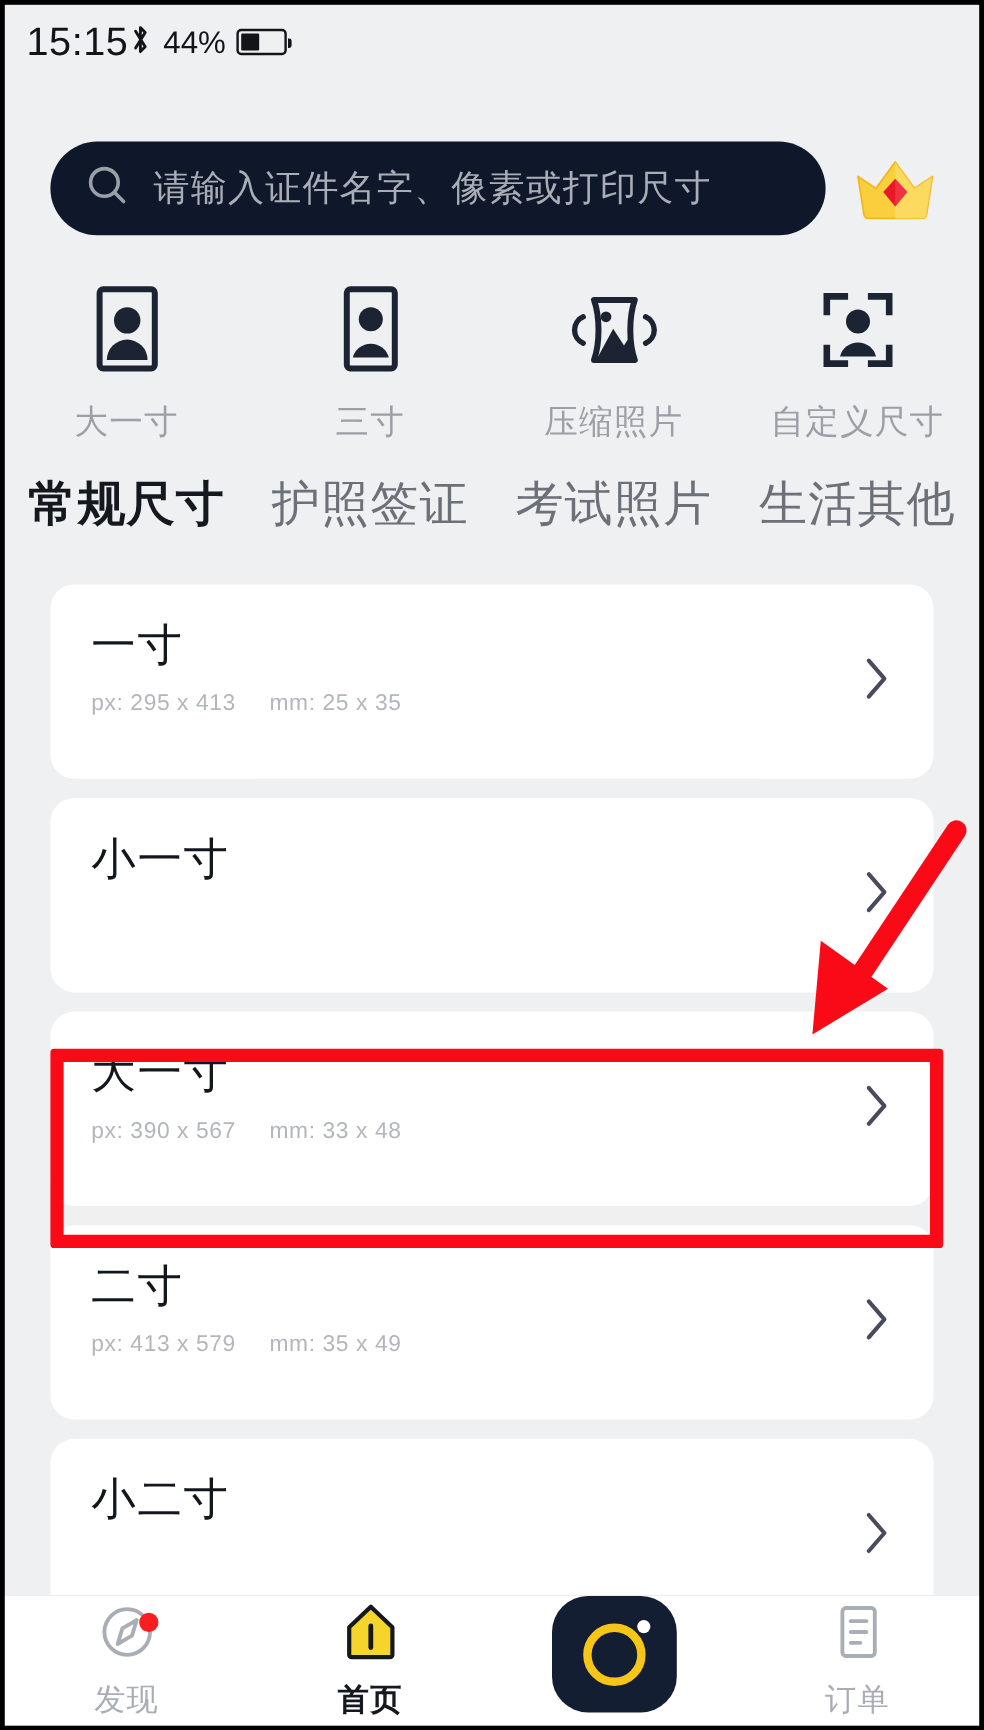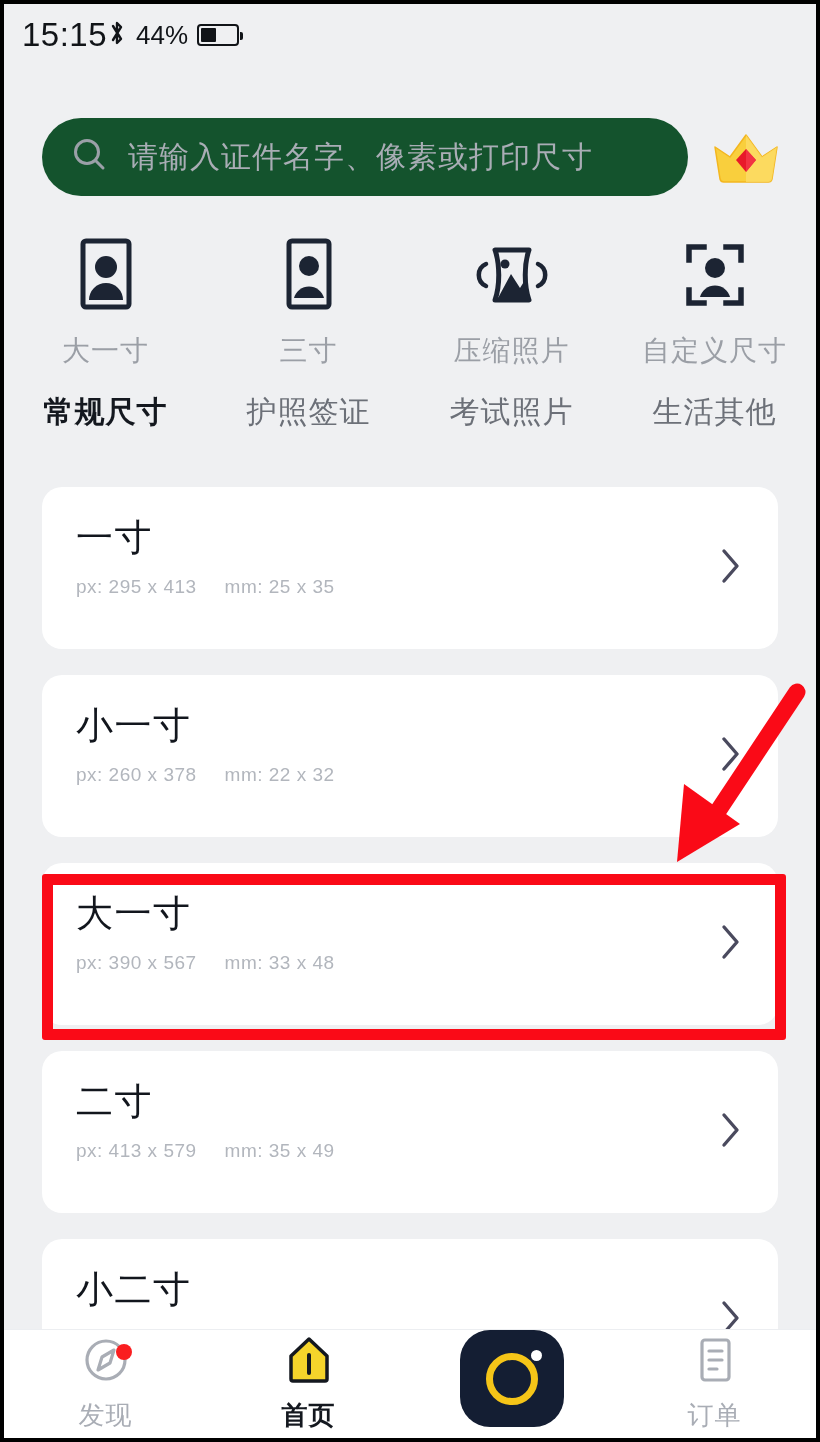--- a/index.html
+++ b/index.html
@@ -92,21 +92,21 @@
     height: 82px;
     display: flex;
     align-items: center;
     padding: 0 34px 0 38px;
     box-sizing: border-box;
     gap: 22px;
   }
   .search-box {
     flex: 1;
     height: 78px;
-    background: #14532d;
+    background: #0f172a;
     border-radius: 39px;
     display: flex;
     align-items: center;
     padding: 0 28px;
     box-sizing: border-box;
     gap: 18px;
   }
   .search-ph {
     color: #a9adb5;
     font-size: 30px;
@@ -139,21 +139,21 @@
     top: 388px; left: 0; right: 0;
     display: flex;
   }
   .tab {
     flex: 1;
     display: flex;
     justify-content: center;
   }
   .tab-label {
     position: relative;
-    font-size: 30px;
+    font-size: 40px;
     color: #6c7078;
     letter-spacing: 1px;
     padding: 0 4px 2px;
   }
   .tab.active .tab-label {
     color: #14181f;
     font-weight: 700;
   }
   .tab.active .tab-label::before {
     content: "";
@@ -168,21 +168,21 @@
   
   .list {
     position: absolute;
     top: 483px; left: 38px; right: 38px;
     bottom: 0;
   }
   .card {
     background: #ffffff;
     border-radius: 20px;
     height: 162px;
-    margin-bottom: 26px;
+    margin-bottom: 16px;
     position: relative;
     padding: 30px 34px 0;
     box-sizing: border-box;
   }
   .card-title {
     font-size: 37px;
     color: #12161d;
     letter-spacing: 1.5px;
     line-height: 1.15;
   }
@@ -395,24 +395,20 @@
       </div>
       <span class="chev">
         <svg width="22" height="38" viewBox="0 0 22 38">
             <path d="M4 4 L17 19 L4 34" stroke="#4a4a5e" stroke-width="3.4" fill="none" stroke-linecap="round" stroke-linejoin="round"></path>
           </svg>
       </span>
     </div>
 
     <div class="card">
       <div class="card-title">小一寸</div>
-      <div class="card-meta">
-        <span>px: 260 x 378</span>
-        <span>mm: 22 x 32</span>
-      </div>
       <span class="chev">
         <svg width="22" height="38" viewBox="0 0 22 38">
             <path d="M4 4 L17 19 L4 34" stroke="#4a4a5e" stroke-width="3.4" fill="none" stroke-linecap="round" stroke-linejoin="round"></path>
           </svg>
       </span>
     </div>
 
     <div class="card">
       <div class="card-title">大一寸</div>
       <div class="card-meta">

